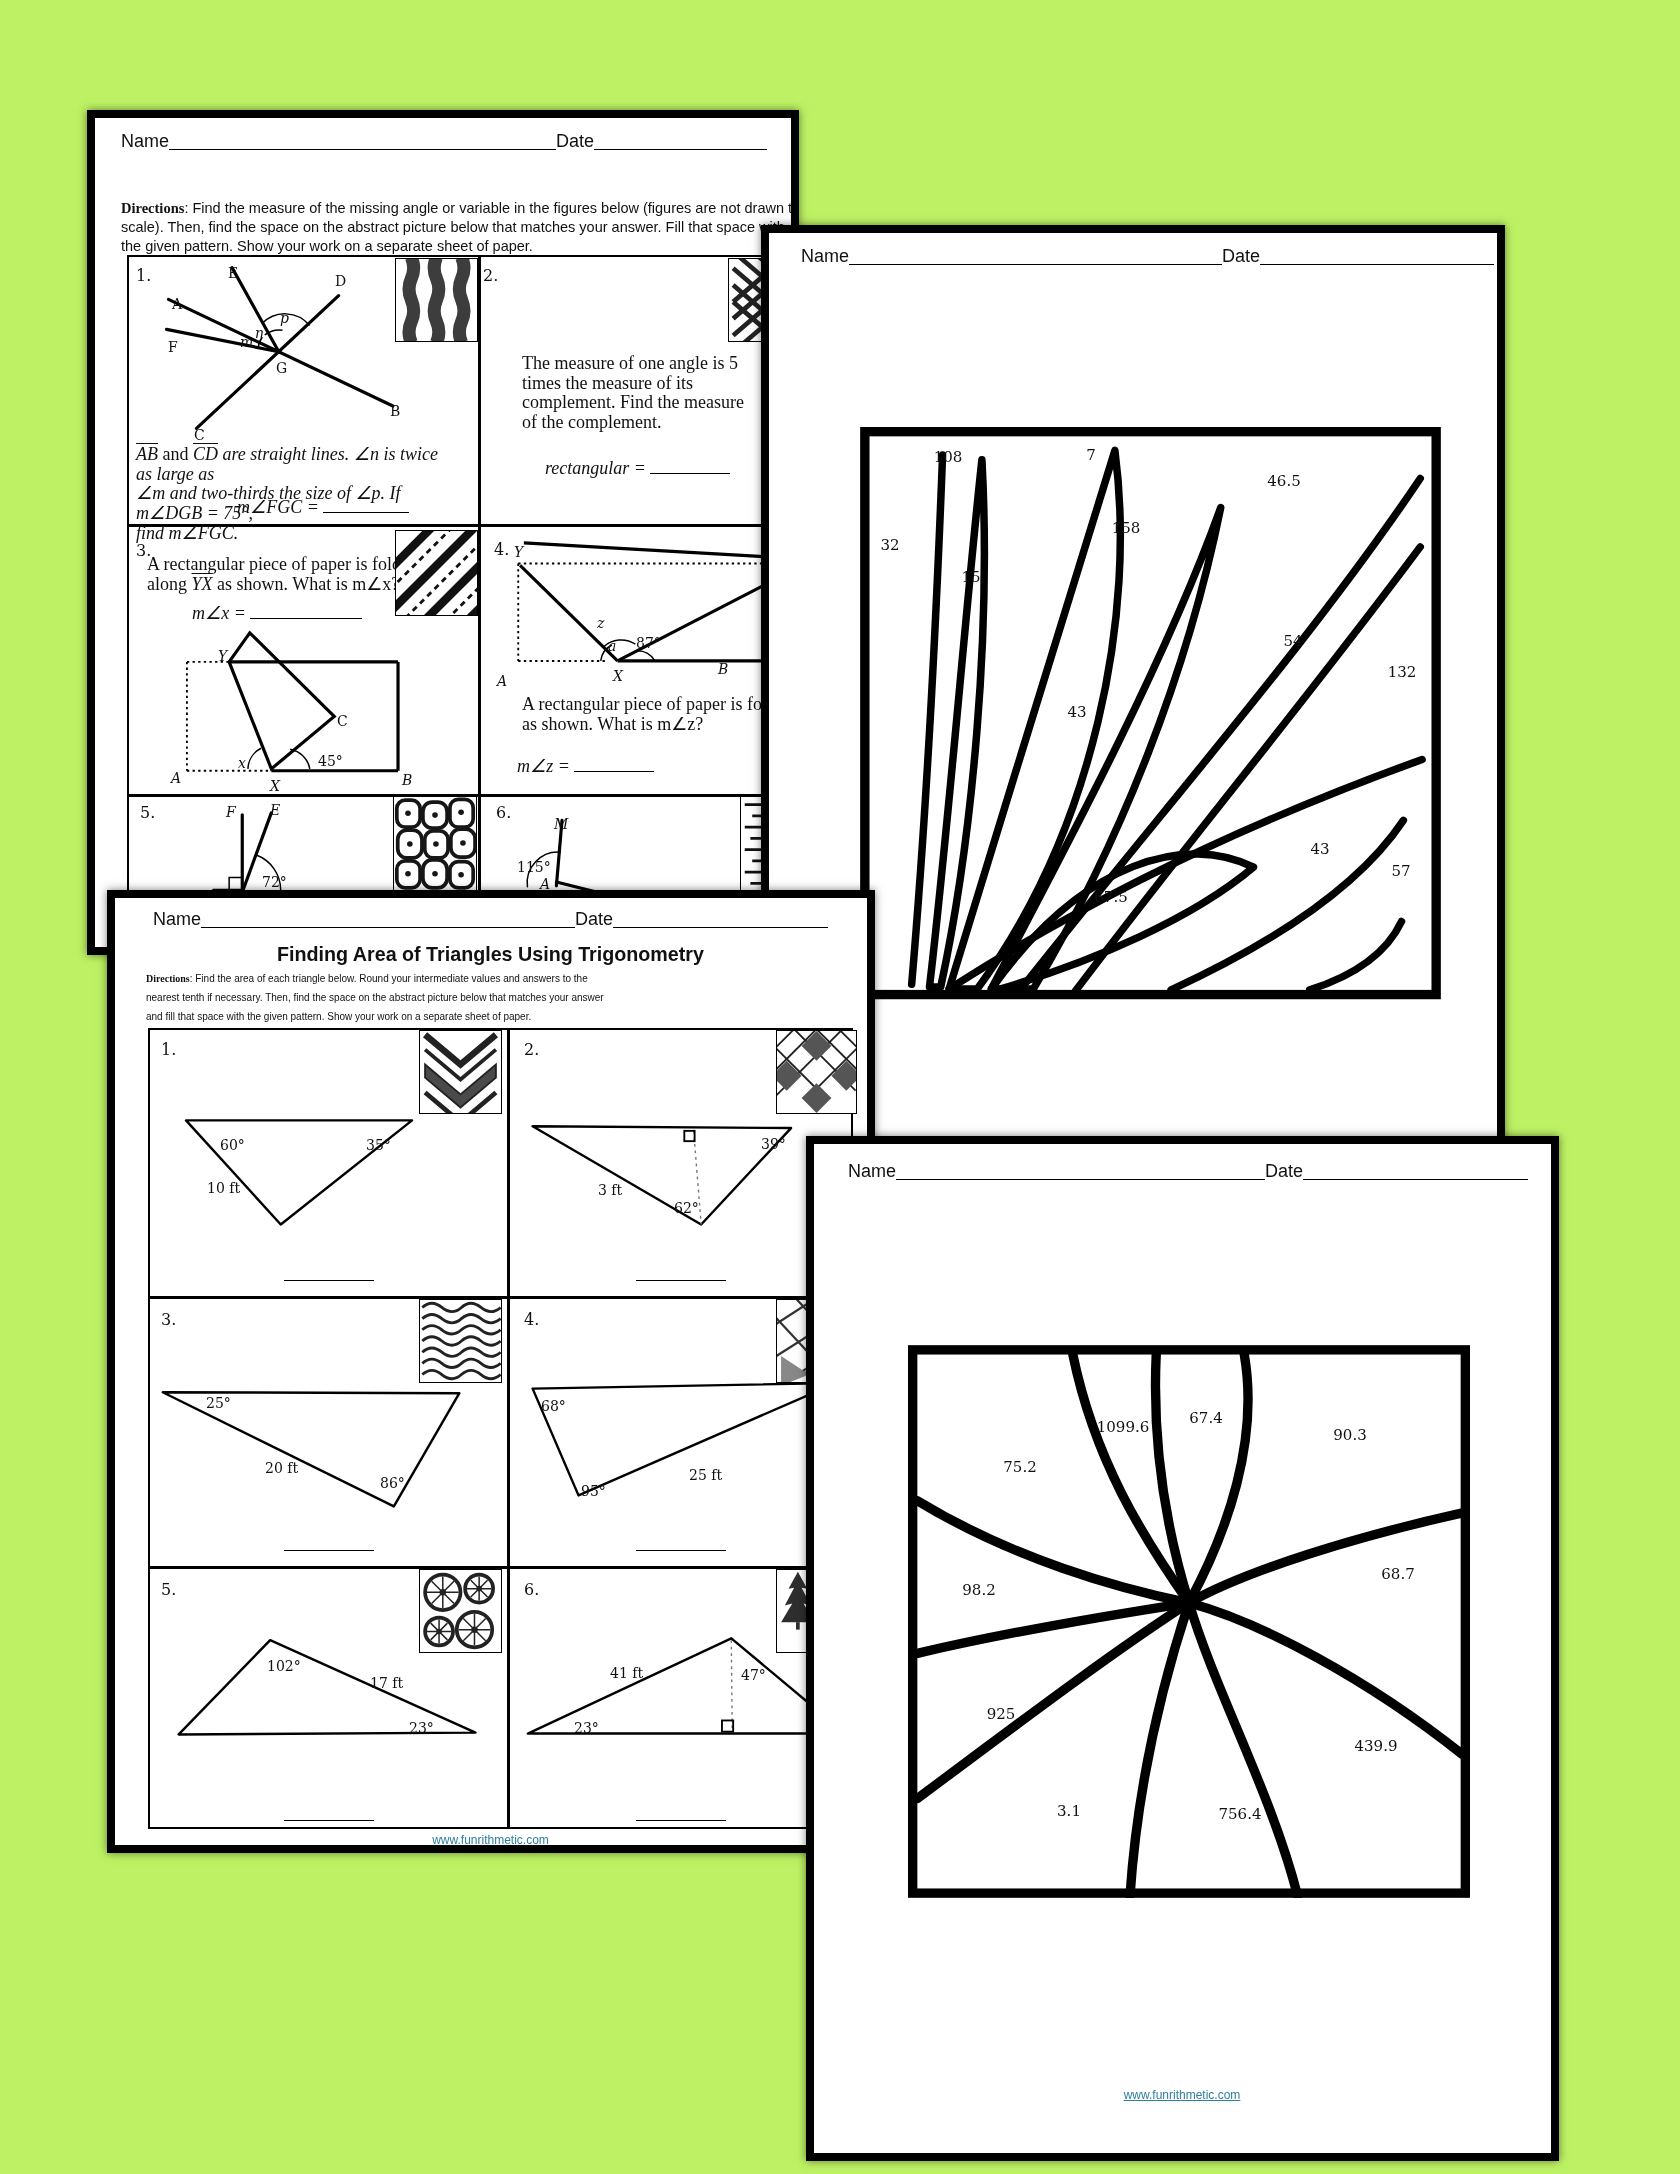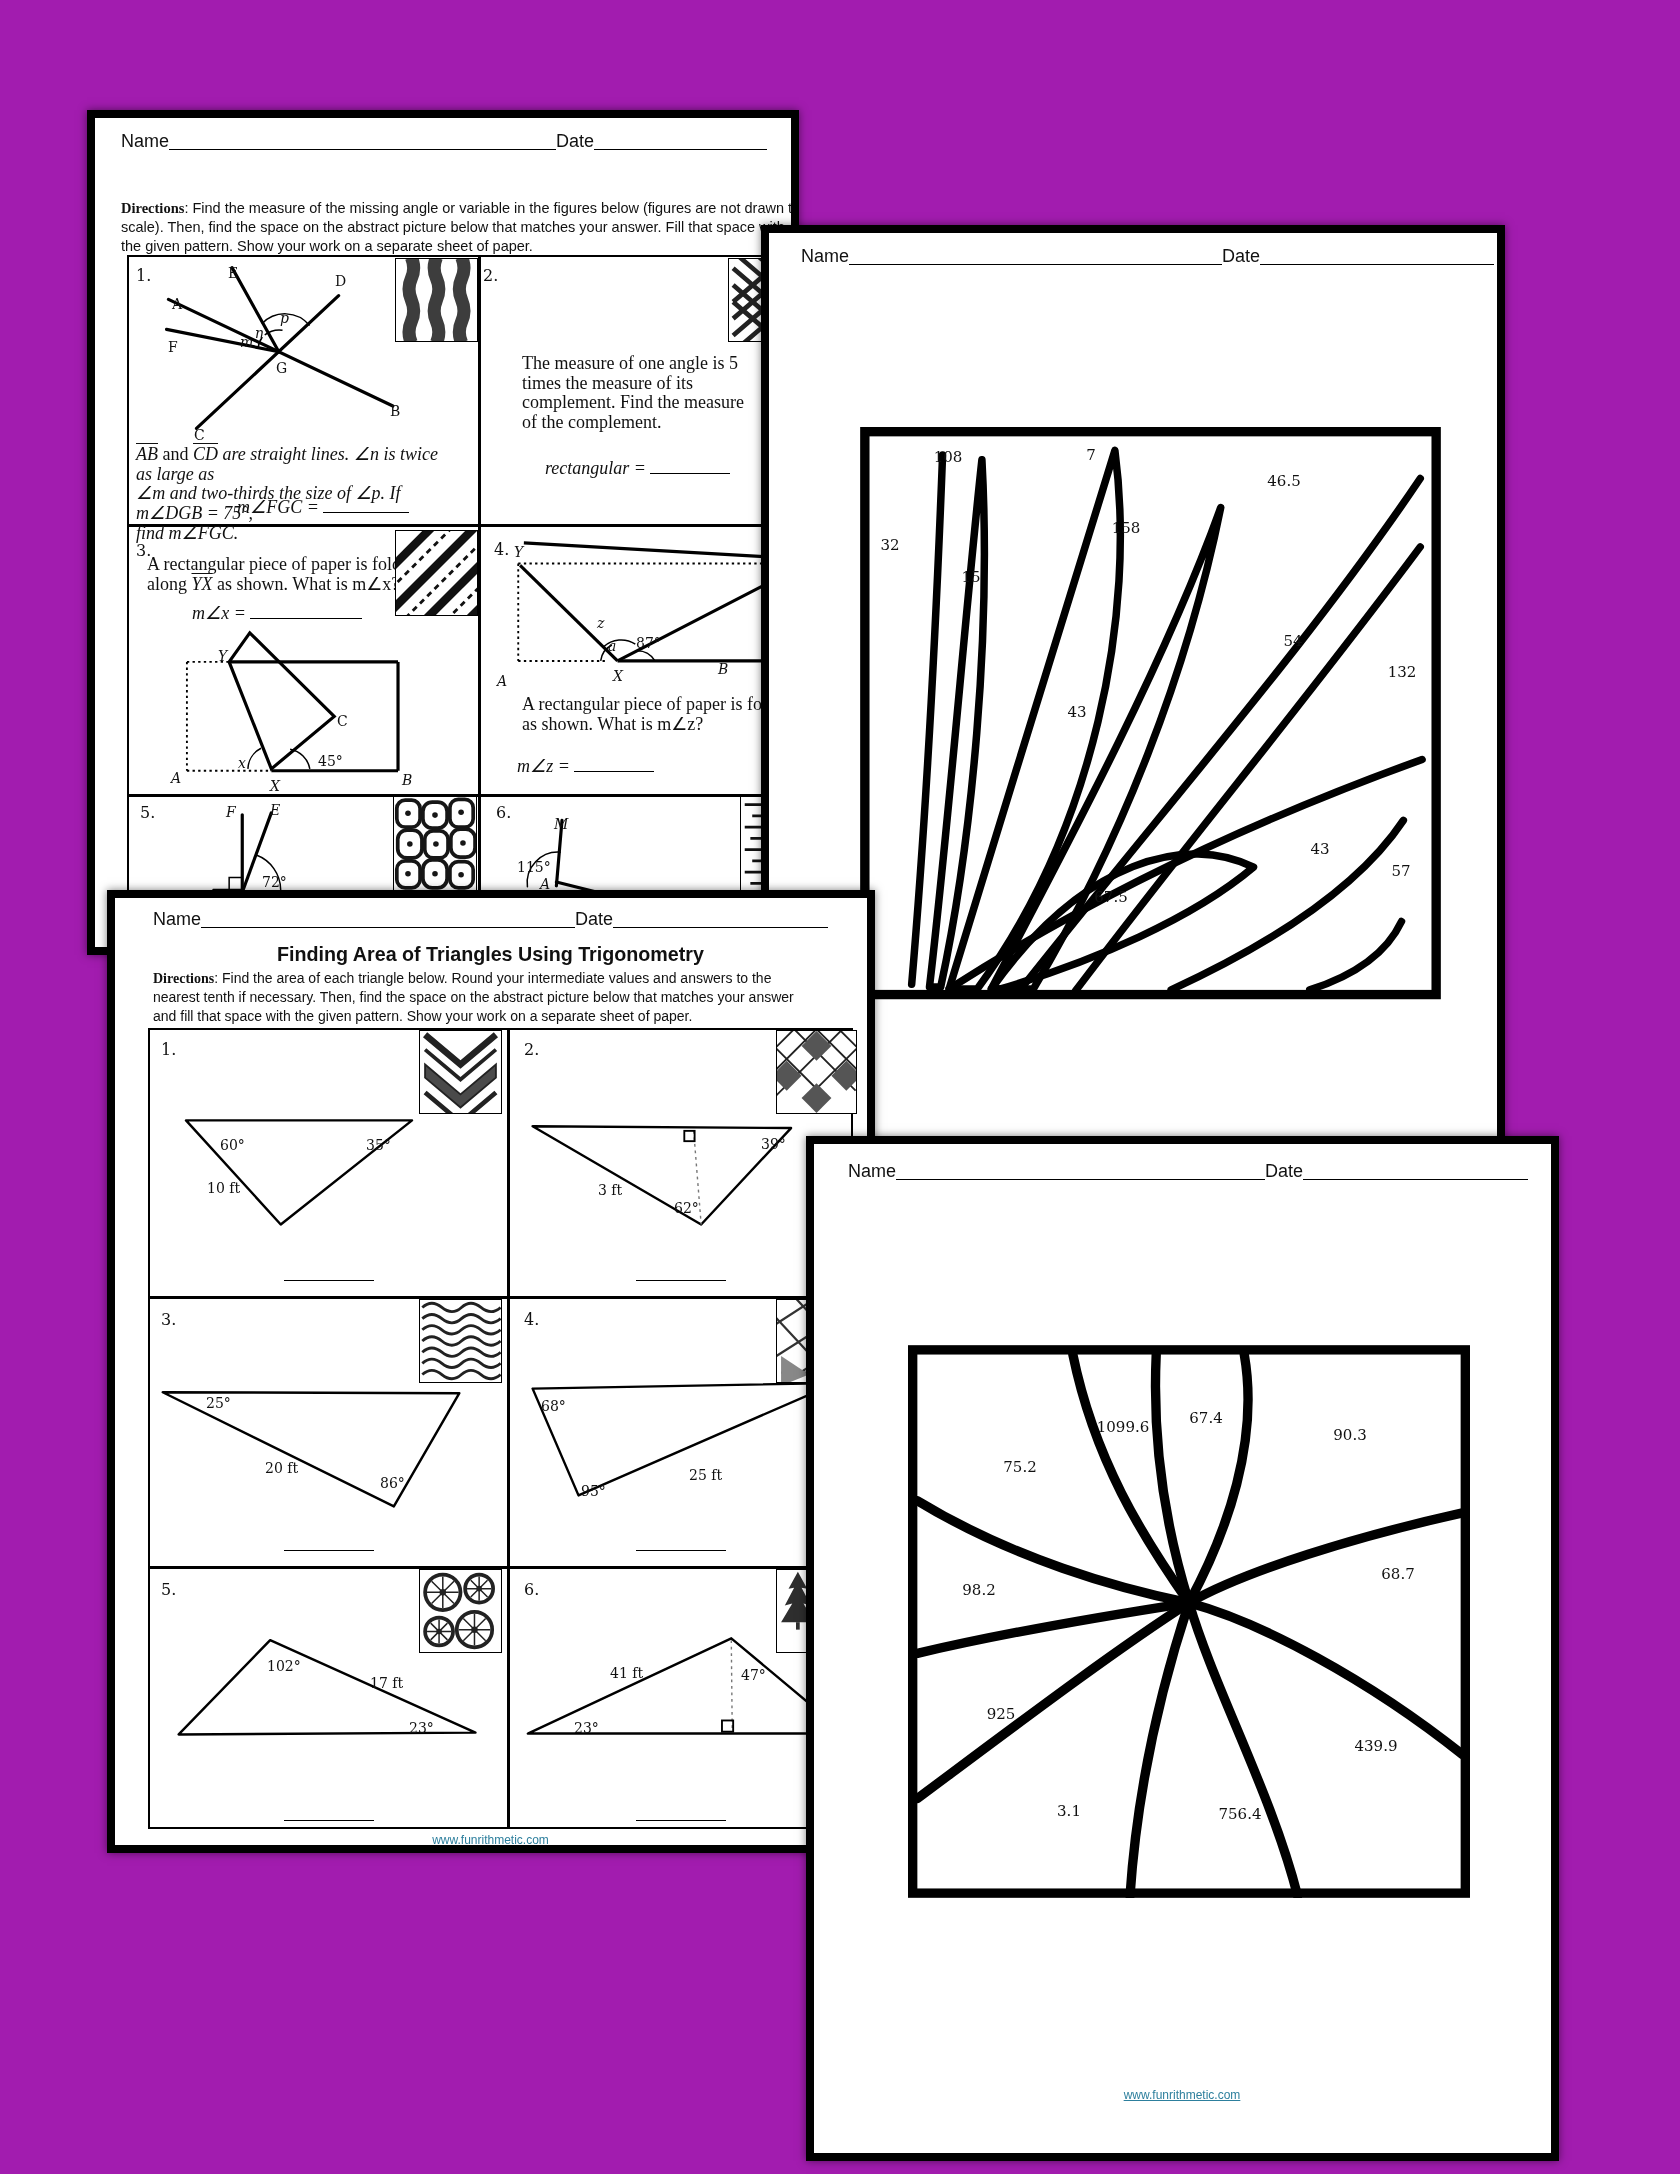--- a/index.html
+++ b/index.html
@@ -1,16 +1,16 @@
 <!DOCTYPE html>
 <html style="font-size:15px"><head>
 <meta charset="utf-8">
 <style>
   html,body{margin:0;padding:0;background:#fff;}
-  #canvas{position:relative;width:1681px;height:2175px;background:#a21caf;overflow:hidden;
+  #canvas{position:relative;width:1681px;height:2175px;background:#bef264;overflow:hidden;
           font-family:"Liberation Sans",sans-serif;color:#111;}
   .pg{position:absolute;background:#fff;border:8.4px solid #000;box-sizing:border-box;
       overflow:hidden;box-shadow:0 0 8.4px rgba(0,0,0,.5);}
   .abs{position:absolute;}
   .nmrow{position:absolute;display:flex;align-items:flex-end;}
   .nmlbl{font-size:18px;line-height:18px;}
   .nmline{border-bottom:1.9px solid #000;height:18px;}
   .grow{flex:1;}
   .ttl{position:absolute;text-align:center;font-weight:bold;font-size:21.5px;}
   .dir{position:absolute;font-size:14.5px;line-height:19px;}
@@ -313,21 +313,21 @@
   </div>
 
   <div class="pg" style="left:107px;top:890px;width:768px;height:963px;z-index:3;">
     <div class="nmrow" style="left:38px;top:11.2px;width:675px;">
       <span class="nmlbl">Name</span>
       <span class="nmline grow"></span>
       <span class="nmlbl">Date</span>
       <span class="nmline" style="width:215px;"></span>
     </div>
     <div class="ttl" style="left:0;top:45px;width:751px;font-size:19.7px;">Finding Area of Triangles Using Trigonometry</div>
-    <div class="dir" style="left:38px;top:71px;width:684px;font-size:14px;line-height:19px;">
+    <div class="dir" style="left:31px;top:71px;width:684px;font-size:10px;line-height:19px;">
       <span class="b">Directions</span><span>: Find the area of each triangle below. Round your intermediate values and answers to the</span><br>
       <span>nearest tenth if necessary.  Then, find the space on the abstract picture below that matches your answer</span><br>
       <span>and fill that space with the given pattern.  Show your work on a separate sheet of paper.</span>
     </div>
 
     <div class="grid" style="left:33px;top:130px;width:705px;height:801px;">
       <div class="vline" style="left:357px;"></div>
       <div class="hline" style="top:266px;"></div>
       <div class="hline" style="top:536px;"></div>
     </div>

